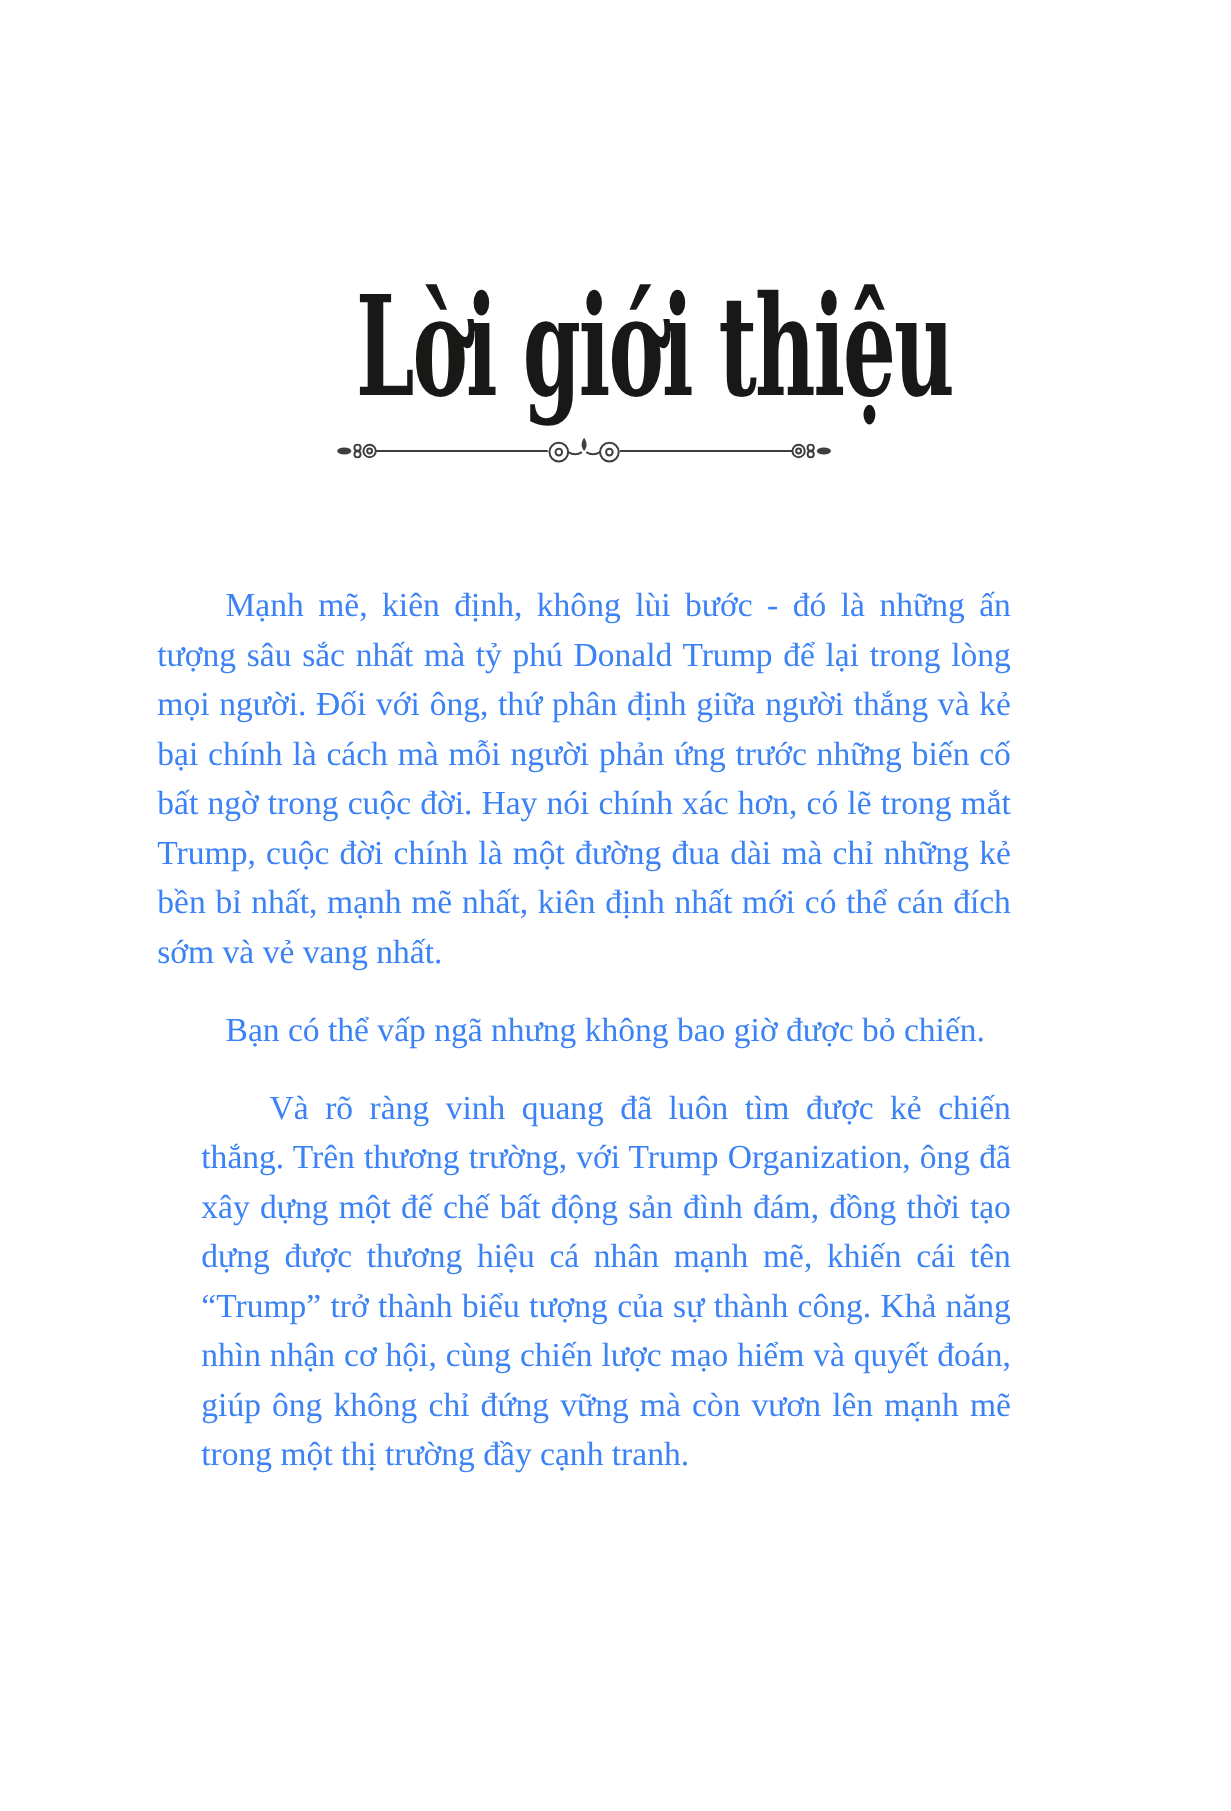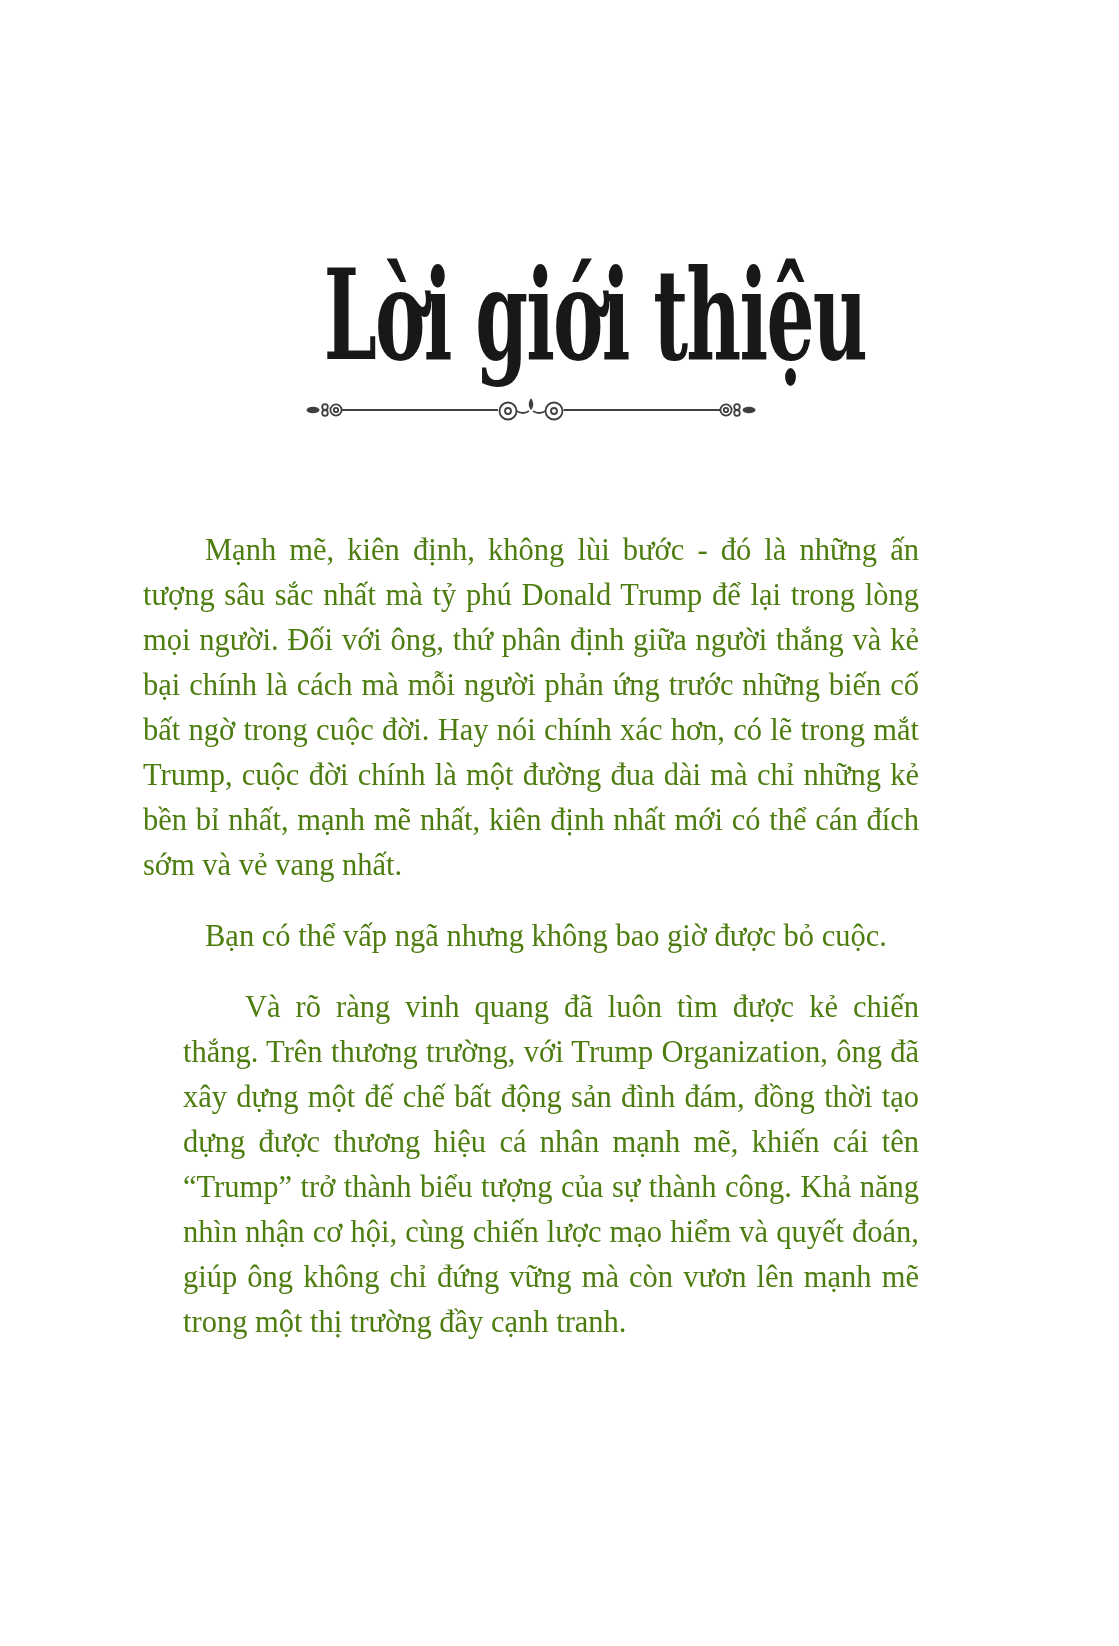--- a/index.html
+++ b/index.html
@@ -42,21 +42,21 @@
     text-align: center;
   }
   .divider-wrap svg {
     display: inline-block;
     vertical-align: middle;
   }
   .body-text {
     margin-top: 102px;
     font-size: 30.5px;
     line-height: 45px;
-    color: #4d7c0f;
+    color: #3b82f6;
     text-align: justify;
   }
   .body-text p {
     margin: 0 0 26px 0;
     text-indent: 62px;
   }
   .body-text p:last-child {
     margin-bottom: 0;
     margin-left: 40px;
   }
@@ -95,18 +95,18 @@
         <circle cx="421" cy="16" r="5.6"></circle>
         <circle cx="421" cy="16" r="2.2"></circle>
         <circle cx="432" cy="13" r="2.8"></circle>
         <circle cx="432" cy="19" r="2.8"></circle>
         <ellipse cx="444" cy="16" rx="6.5" ry="3.2" fill="#3f3f3f" stroke="none"></ellipse>
       </svg>
     </div>
 
     <div class="body-text">
       <p>Mạnh mẽ, kiên định, không lùi bước - đó là những ấn tượng sâu sắc nhất mà tỷ phú Donald Trump để lại trong lòng mọi người. Đối với ông, thứ phân định giữa người thắng và kẻ bại chính là cách mà mỗi người phản ứng trước những biến cố bất ngờ trong cuộc đời. Hay nói chính xác hơn, có lẽ trong mắt Trump, cuộc đời chính là một đường đua dài mà chỉ những kẻ bền bỉ nhất, mạnh mẽ nhất, kiên định nhất mới có thể cán đích sớm và vẻ vang nhất.</p>
-      <p>Bạn có thể vấp ngã nhưng không bao giờ được bỏ cuộc.</p>
+      <p>Bạn có thể vấp ngã nhưng không bao giờ được bỏ chiến.</p>
       <p>Và rõ ràng vinh quang đã luôn tìm được kẻ chiến thắng. Trên thương trường, với Trump Organization, ông đã xây dựng một đế chế bất động sản đình đám, đồng thời tạo dựng được thương hiệu cá nhân mạnh mẽ, khiến cái tên “Trump” trở thành biểu tượng của sự thành công. Khả năng nhìn nhận cơ hội, cùng chiến lược mạo hiểm và quyết đoán, giúp ông không chỉ đứng vững mà còn vươn lên mạnh mẽ trong một thị trường đầy cạnh tranh.</p>
     </div>
 
   </div>
 </div>
 
 </body></html>

